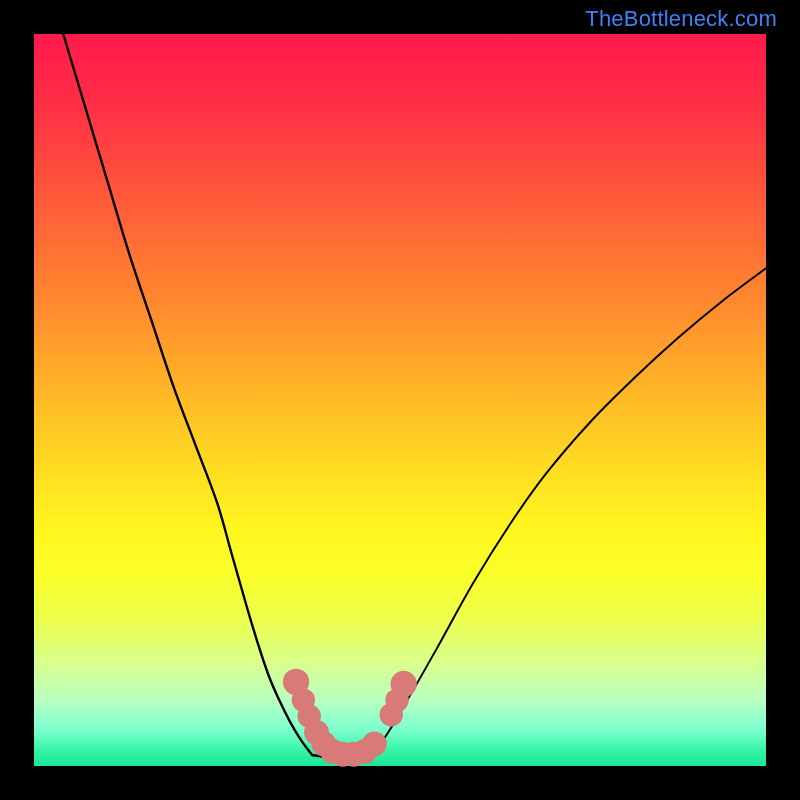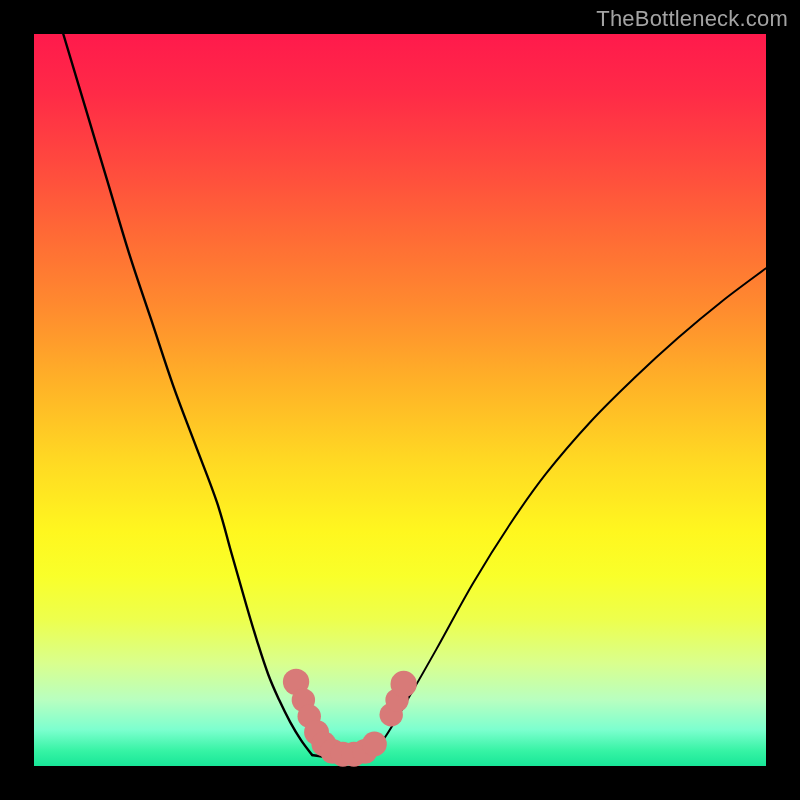--- a/index.html
+++ b/index.html
@@ -39,22 +39,22 @@
       #edff4d 80%,
       #d9ff8e 86%,
       #b8ffc0 91%,
       #7dffcf 95%,
       #35f3a4 98%,
       #18e698 100%);
   }
   .watermark {
     position: absolute;
     top: 6px;
-    right: 12px;
-    color: #a3a3a3;
+    right: 23px;
+    color: #3b82f6;
     font-size: 22px;
     letter-spacing: 0.2px;
     font-weight: 500;
     z-index: 10;
   }
   svg.curve {
     position: absolute;
     left: 0;
     top: 0;
     width: 732px;

